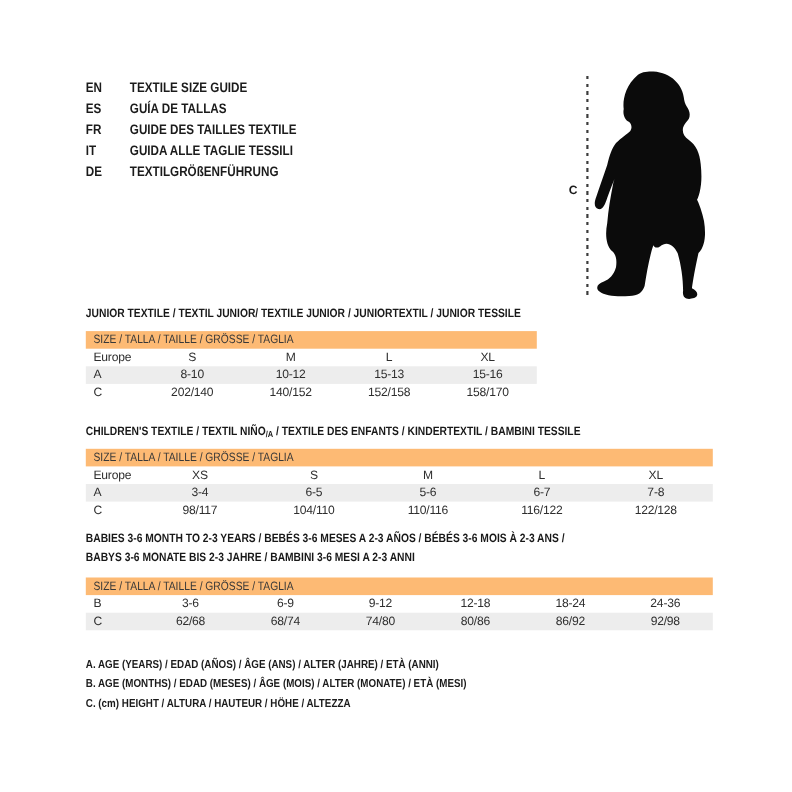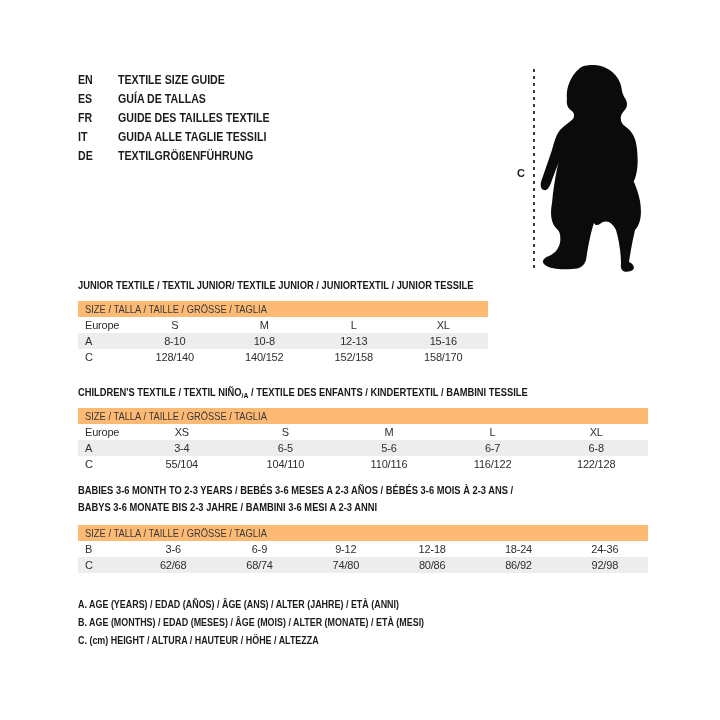--- a/index.html
+++ b/index.html
@@ -121,27 +121,27 @@
       <div class="trow">
         <div class="tcell label">Europe</div>
         <div class="tcell">S</div>
         <div class="tcell">M</div>
         <div class="tcell">L</div>
         <div class="tcell">XL</div>
       </div>
       <div class="trow shade">
         <div class="tcell label">A</div>
         <div class="tcell">8-10</div>
-        <div class="tcell">10-8</div>
-        <div class="tcell">12-13</div>
+        <div class="tcell">10-12</div>
+        <div class="tcell">15-13</div>
         <div class="tcell">15-16</div>
       </div>
       <div class="trow">
         <div class="tcell label">C</div>
-        <div class="tcell">128/140</div>
+        <div class="tcell">202/140</div>
         <div class="tcell">140/152</div>
         <div class="tcell">152/158</div>
         <div class="tcell">158/170</div>
       </div>
     </div>
 
   <div class="t-title" id="title-1"><span class="seg">CHILDREN'S TEXTILE / TEXTIL NIÑO</span><span class="sub">/A</span><span class="seg"> / TEXTILE DES ENFANTS / KINDERTEXTIL / BAMBINI TESSILE</span></div>
   <div class="sg-table" id="table-1">
       <div class="size-bar"><span class="cond">SIZE / TALLA / TAILLE / GRÖSSE / TAGLIA</span></div>
       <div class="trow">
@@ -151,25 +151,25 @@
         <div class="tcell">M</div>
         <div class="tcell">L</div>
         <div class="tcell">XL</div>
       </div>
       <div class="trow shade">
         <div class="tcell label">A</div>
         <div class="tcell">3-4</div>
         <div class="tcell">6-5</div>
         <div class="tcell">5-6</div>
         <div class="tcell">6-7</div>
-        <div class="tcell">6-8</div>
+        <div class="tcell">7-8</div>
       </div>
       <div class="trow">
         <div class="tcell label">C</div>
-        <div class="tcell">55/104</div>
+        <div class="tcell">98/117</div>
         <div class="tcell">104/110</div>
         <div class="tcell">110/116</div>
         <div class="tcell">116/122</div>
         <div class="tcell">122/128</div>
       </div>
     </div>
 
   <div class="t-title" id="title-2"><span class="seg">BABIES 3-6 MONTH TO 2-3 YEARS / BEBÉS 3-6 MESES A 2-3 AÑOS / BÉBÉS 3-6 MOIS À 2-3 ANS /</span><br><span class="seg">BABYS 3-6 MONATE BIS 2-3 JAHRE / BAMBINI 3-6 MESI A 2-3 ANNI</span></div>
   <div class="sg-table" id="table-2">
       <div class="size-bar"><span class="cond">SIZE / TALLA / TAILLE / GRÖSSE / TAGLIA</span></div>

